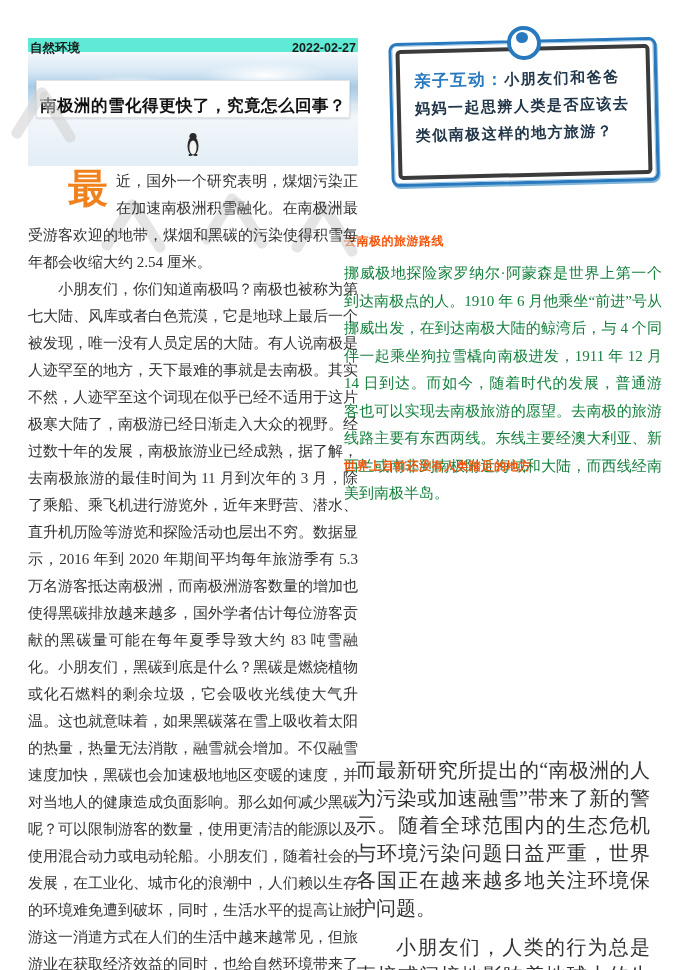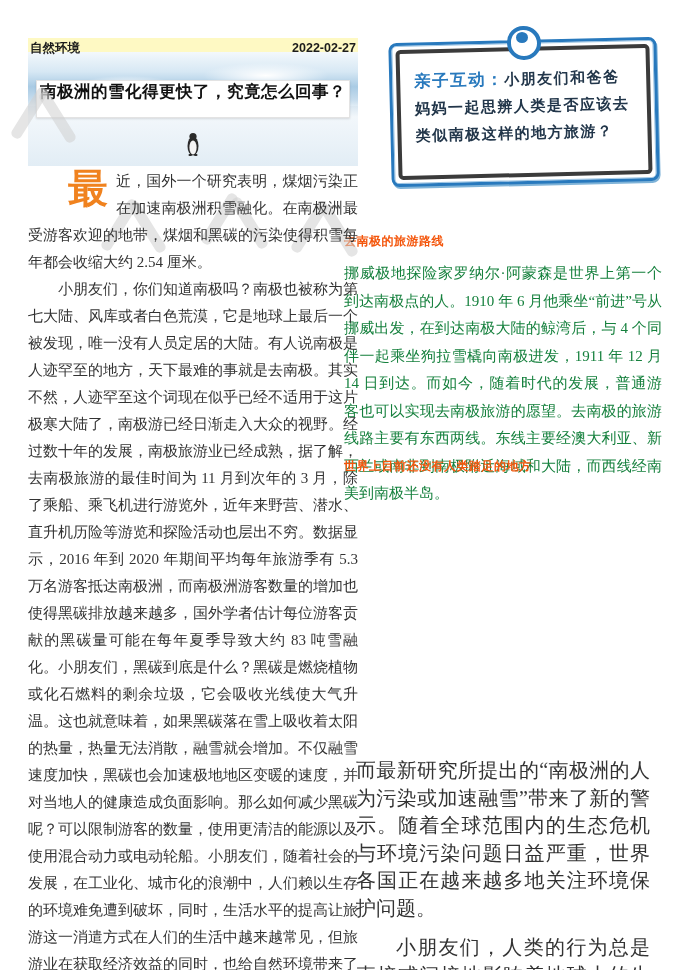--- a/index.html
+++ b/index.html
@@ -6,42 +6,42 @@
   body{
     width:684px;height:970px;background:#ffffff;position:relative;
     font-family:"Liberation Serif","DejaVu Serif",serif;color:#2e2e2e;
     overflow:hidden;
   }
   .page{position:absolute;inset:0;}
 
   
   .left-col{position:absolute;left:28px;top:38px;width:330px;}
 
-  .hero{position:relative;width:330px;height:128px;overflow:hidden;background:#fef9c3;}
+  .hero{position:relative;width:330px;height:128px;overflow:hidden;background:#5eead4;}
   .hero-header{
     position:absolute;top:0;left:0;right:0;height:20px;z-index:3;
     display:flex;justify-content:space-between;align-items:center;
     font-family:"Liberation Sans","DejaVu Sans",sans-serif;
     font-weight:bold;font-size:12.5px;color:#1c1c1c;padding:0 2px;
   }
   .sky{
     position:absolute;top:14px;left:0;right:0;height:56px;z-index:0;
     background:
       radial-gradient(ellipse 90px 18px at 72% 42%, #ffffff 0%, rgba(255,255,255,0) 70%),
       radial-gradient(ellipse 70px 14px at 30% 60%, #ffffff 0%, rgba(255,255,255,0) 70%),
       linear-gradient(180deg,#f3f8fc 0%,#d7e8f4 35%,#a9cbe4 62%,#c6dced 85%,#e8f2f8 100%);
   }
   .snow{
     position:absolute;bottom:0;left:0;right:0;height:60px;z-index:0;
     background:linear-gradient(180deg,#d9e7f1 0%,#f2f7fb 18%,#eaf2f8 60%,#e2edf5 100%);
   }
   .banner{
     position:absolute;left:8px;right:8px;top:42px;height:36px;z-index:1;
     background:#ffffff;border:1px solid #e3e3e3;box-shadow:0 1px 2px rgba(0,0,0,.12);
-    display:flex;align-items:flex-start;justify-content:center;
+    display:flex;align-items:flex-end;justify-content:center;
     font-family:"Liberation Sans","DejaVu Sans",sans-serif;
     font-weight:bold;font-size:16.5px;color:#111;letter-spacing:.5px;
   }
   .penguin{position:absolute;left:50%;bottom:6px;transform:translateX(-50%);z-index:2;}
 
   
   .watermark{position:absolute;left:-10px;top:40px;width:350px;height:190px;z-index:2;pointer-events:none;}
   .wm-stroke{position:absolute;background:#cfcfcf;opacity:.55;border-radius:5px;}
   .wm-a{width:11px;height:58px;transform:rotate(32deg);}
   .wm-b{width:11px;height:58px;transform:rotate(-32deg);}

